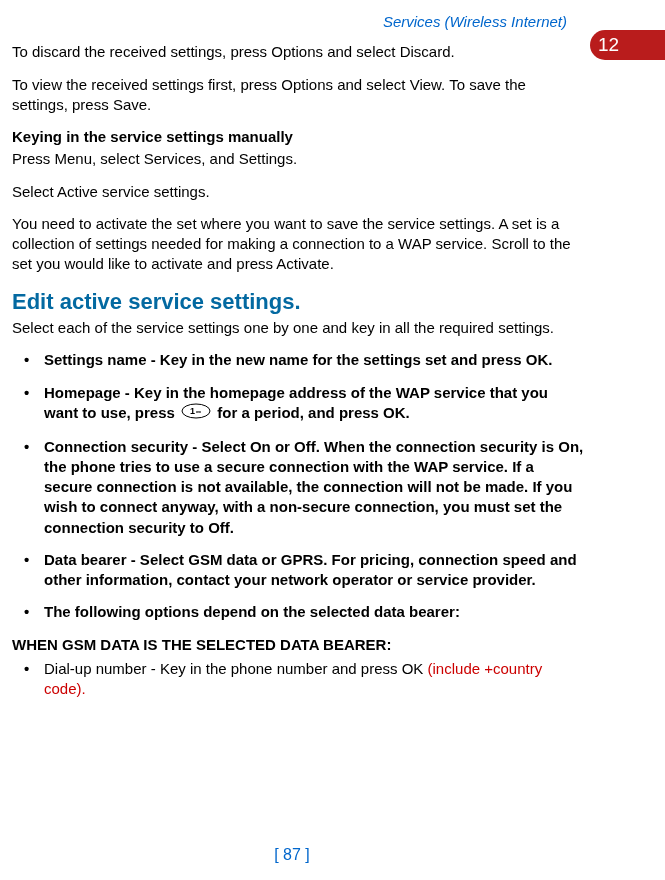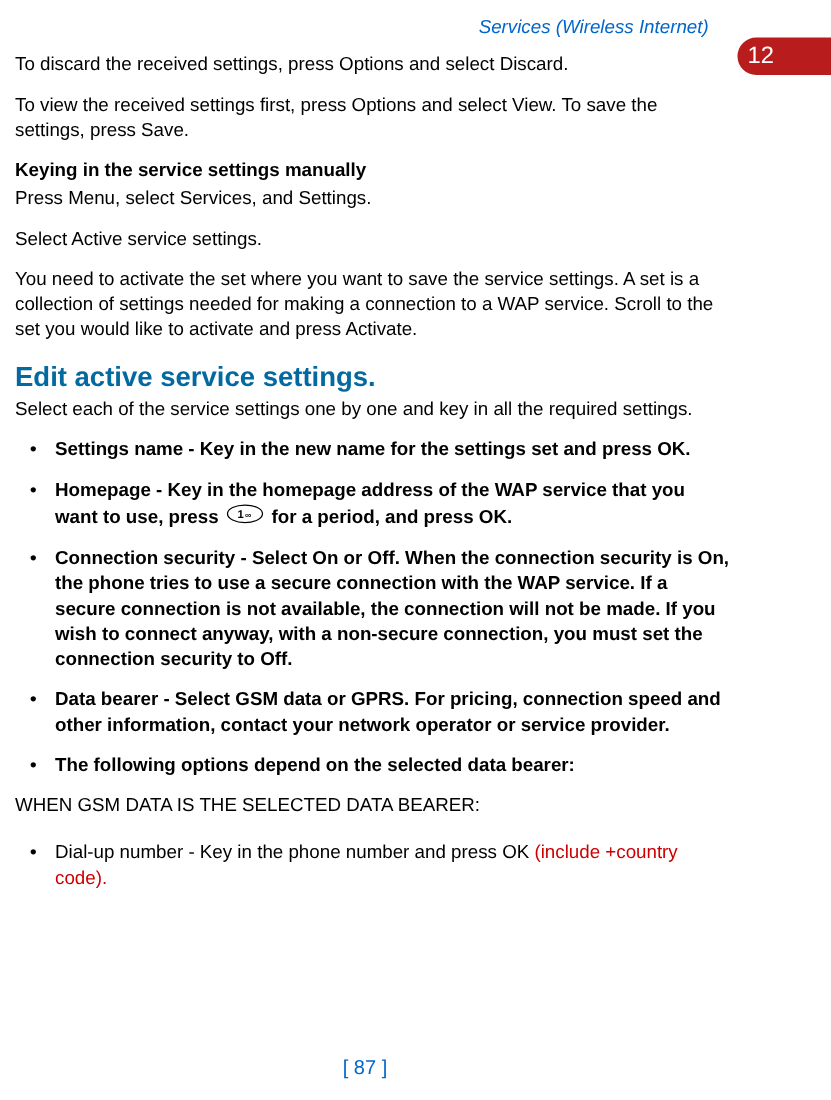--- a/index.html
+++ b/index.html
@@ -79,23 +79,23 @@
     position: absolute;
     left: 12px;
     top: 0;
     font-weight: bold;
     font-size: 15px;
   }
   ul.bullets li.normal-weight {
     font-weight: normal;
   }
   .subhead-caps {
-    font-weight: normal;
+    font-weight: bold;
     margin-top: 4px;
-    margin-bottom: 17px;
+    margin-bottom: 4px;
   }
   .key-icon {
     display: inline-block;
     vertical-align: middle;
     margin: 0 2px;
   }
   .page-number {
     position: absolute;
     bottom: 14px;
     left: 0;

